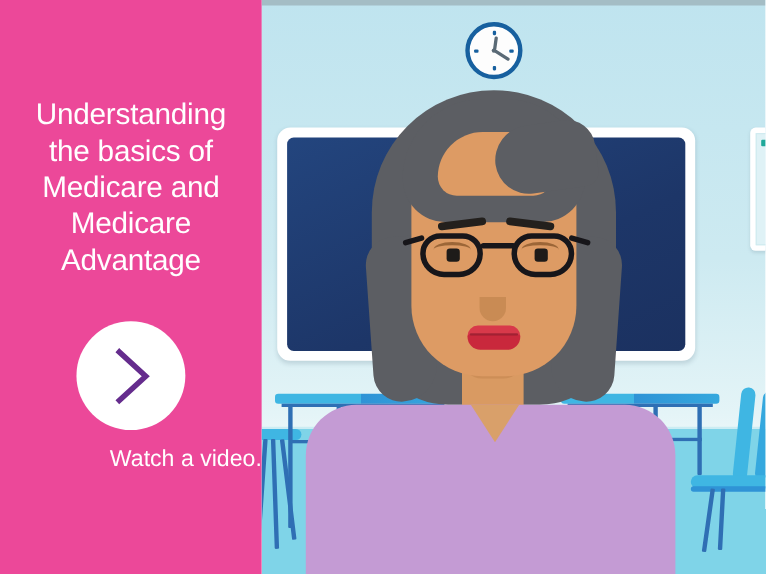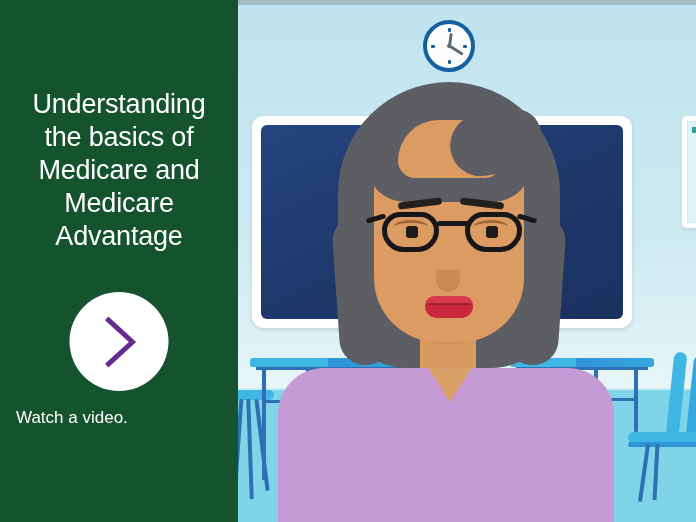--- a/index.html
+++ b/index.html
@@ -9,21 +9,21 @@
     background:#ffffff;
   }
   .promo{
     position:relative;width:696px;height:522px;overflow:hidden;display:flex;
   }
 
   
   .panel{
     position:relative;
     width:238px;height:522px;flex:0 0 238px;
-    background:#14532d;
+    background:#ec4899;
     display:flex;flex-direction:column;align-items:center;
     box-sizing:border-box;
   }
   .panel-title{
     margin:0;padding:0 14px;
     width:100%;box-sizing:border-box;
     color:#ffffff;
     font-size:27px;line-height:33px;
     font-weight:400;
     text-align:center;
@@ -34,22 +34,22 @@
     position:absolute;top:292px;left:50%;
     transform:translateX(-50%);
     width:99px;height:99px;border-radius:50%;
     background:#ffffff;
     display:flex;align-items:center;justify-content:center;
     border:none;padding:0;cursor:pointer;
   }
   .play-btn svg{display:block;}
   .watch-label{
     position:absolute;top:406px;left:0;width:100%;
-    text-align:left;color:#ffffff;
-    font-size:17px;line-height:24px;font-weight:400;padding-left:16px;
+    text-align:right;color:#ffffff;
+    font-size:21px;line-height:24px;font-weight:400;
   }
 
   
   .scene{
     position:relative;
     width:458px;height:522px;flex:0 0 458px;
     overflow:hidden;
     background:linear-gradient(180deg,#bfe4ef 0%, #cdeaf1 45%, #e4f4f7 72%, #eef8fa 78%);
   }
   .top-band{

